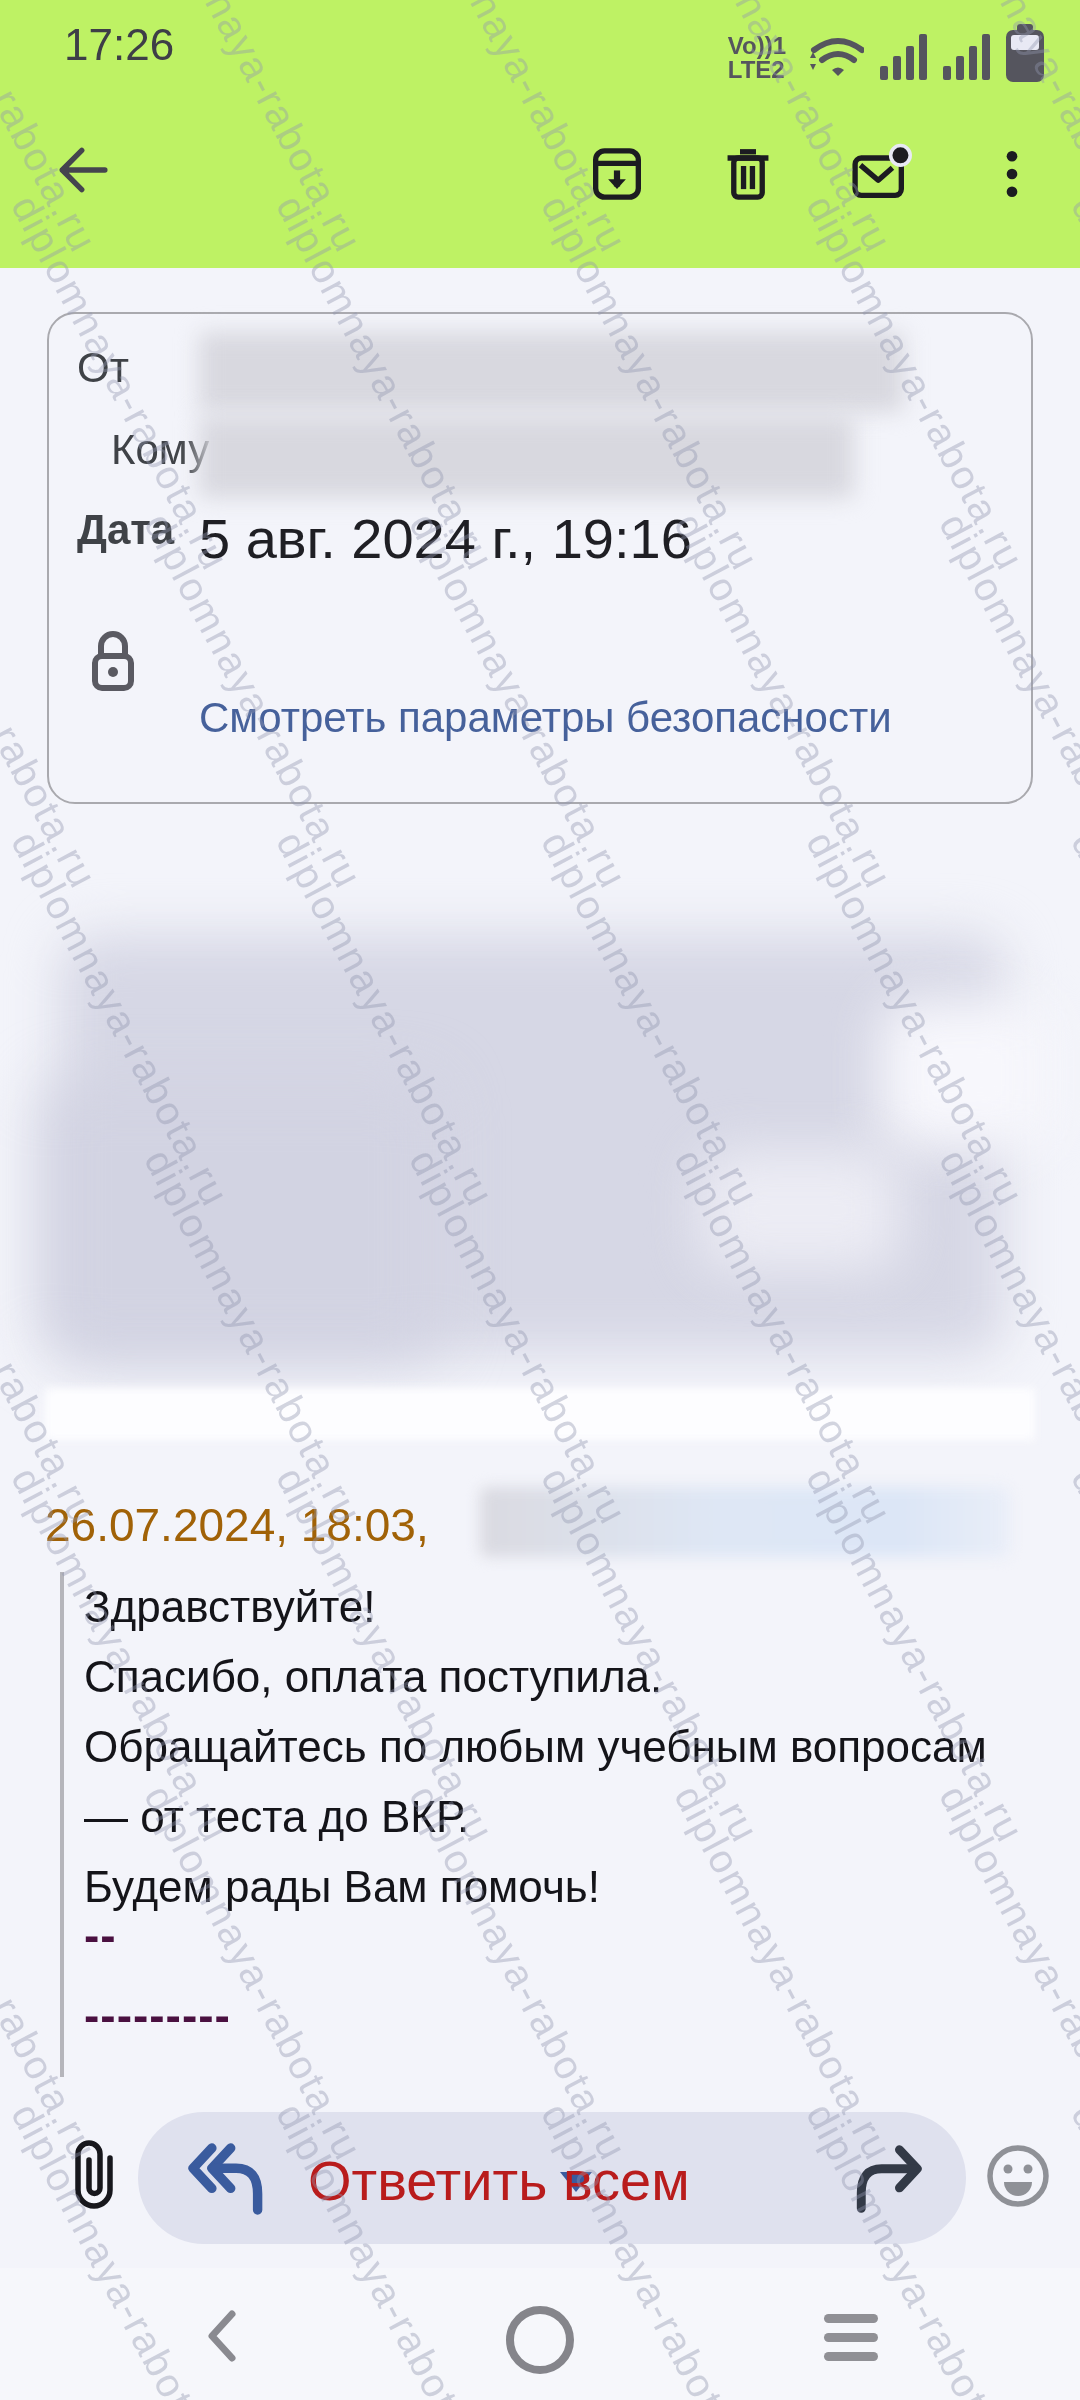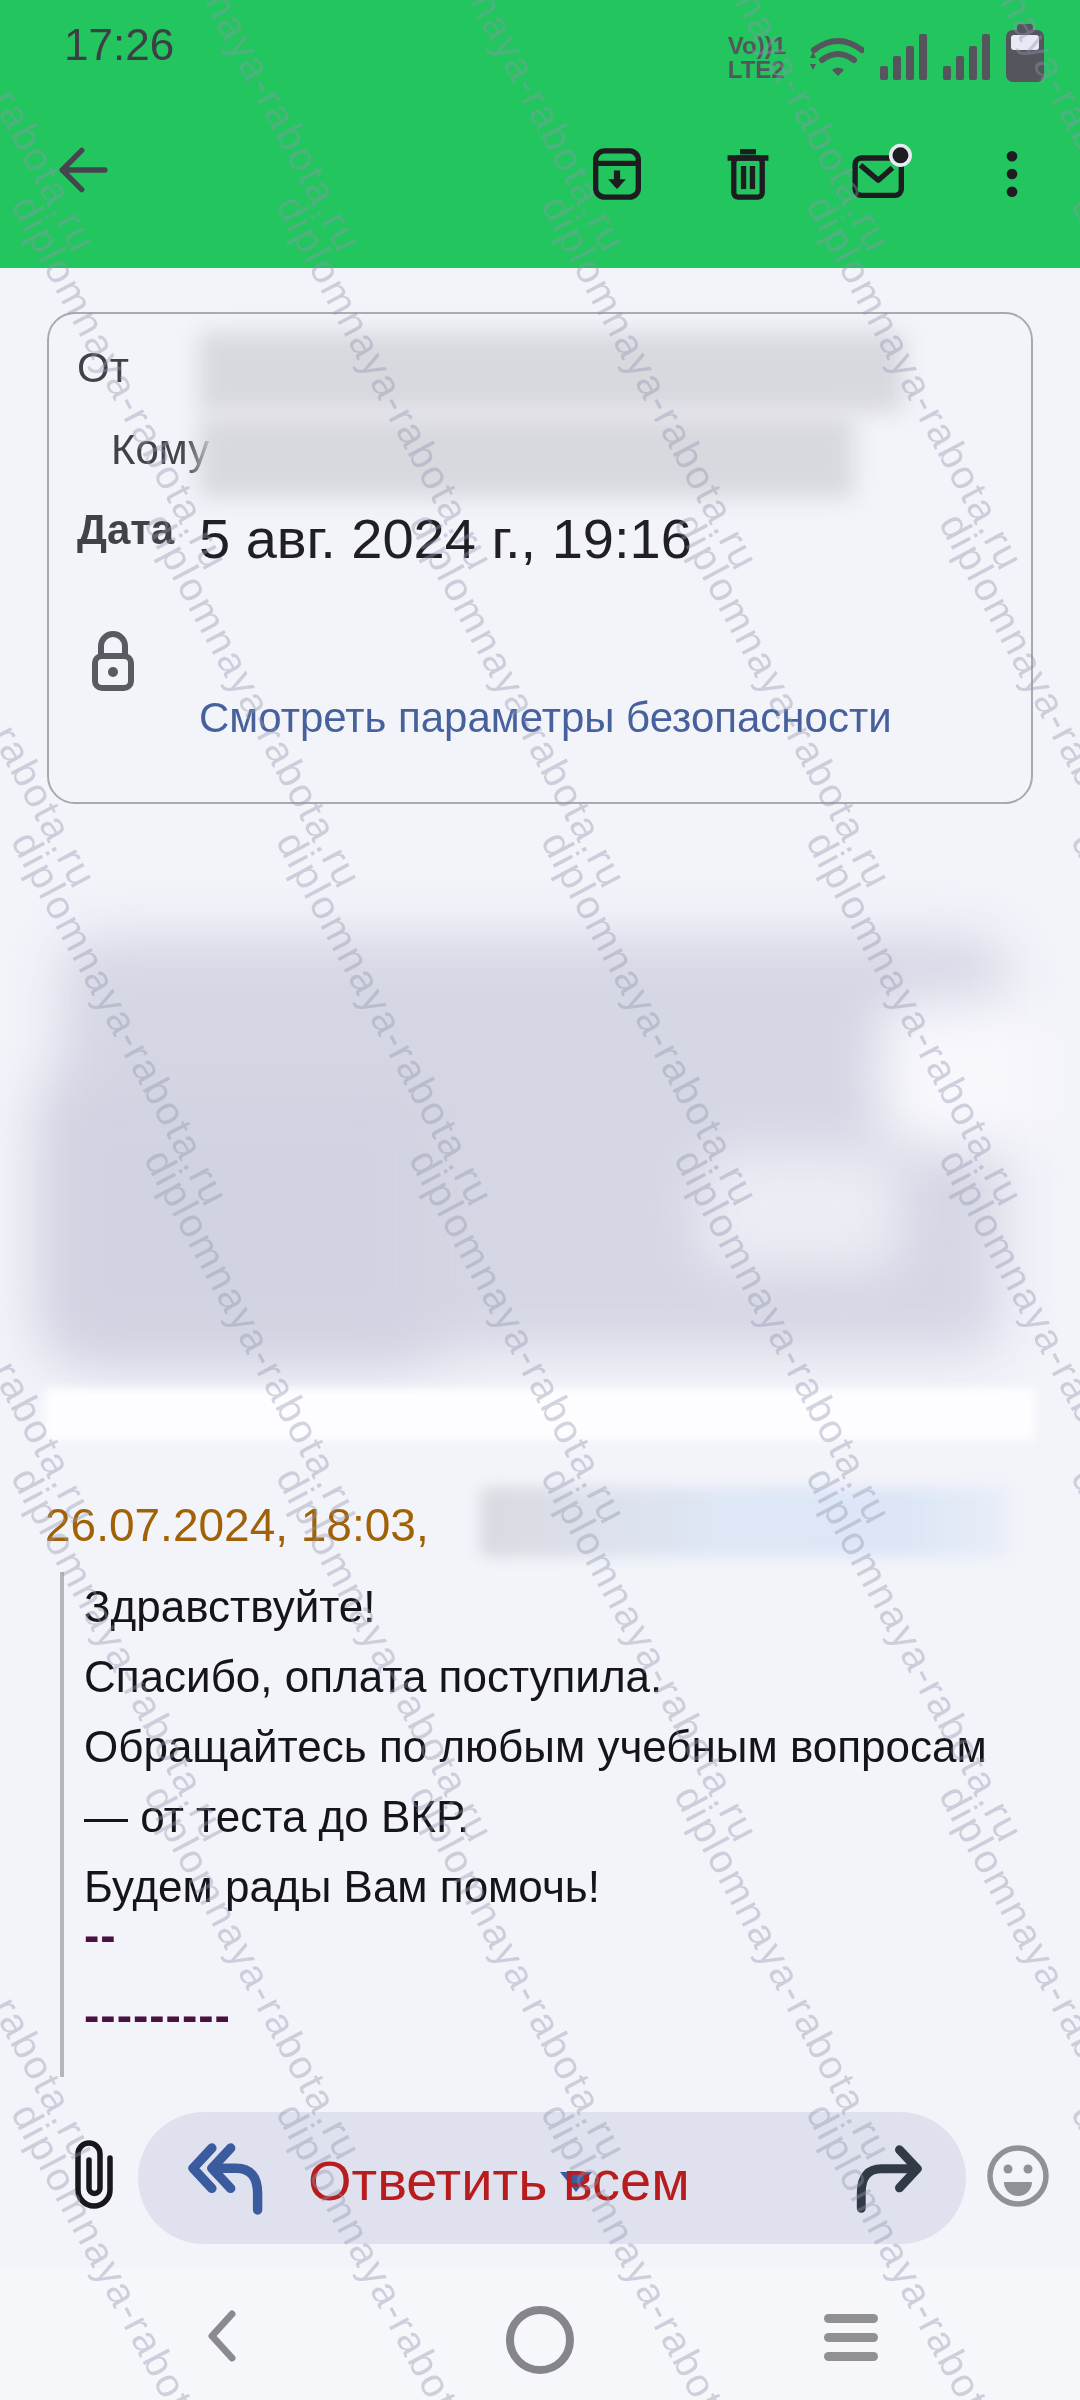--- a/index.html
+++ b/index.html
@@ -10,21 +10,21 @@
 
   
   .watermark-layer{position:absolute;inset:0;z-index:60;pointer-events:none;overflow:hidden;}
   .wm{
     position:absolute;white-space:nowrap;font-size:40px;letter-spacing:2px;
     color:rgba(146,150,176,0.40);transform:rotate(62deg);transform-origin:0 0;
     font-family:"Liberation Sans",sans-serif;
   }
 
   
-  .topbar{position:absolute;left:0;top:0;width:1080px;height:268px;background:#22c55e;}
+  .topbar{position:absolute;left:0;top:0;width:1080px;height:268px;background:#bef264;}
   .time{position:absolute;left:64px;top:20px;font-size:44px;color:#3e3e47;}
   .statusicons{position:absolute;right:36px;top:26px;display:flex;align-items:flex-end;gap:16px;height:56px;}
   .volte{display:flex;flex-direction:column;justify-content:center;line-height:24px;
          font-size:24px;font-weight:bold;color:#55555e;letter-spacing:0;}
   .sigbars{display:flex;align-items:flex-end;gap:5px;height:50px;padding-bottom:2px;}
   .sigbars i{display:block;width:8px;background:#55555e;border-radius:2px;}
   .battery{position:relative;width:38px;height:58px;}
   .battery .nub{position:absolute;left:11px;top:0;width:16px;height:7px;background:#55555e;border-radius:3px 3px 0 0;}
   .battery .body{position:absolute;left:0;top:6px;width:38px;height:52px;background:#55555e;border-radius:7px;}
   .battery .lvl{position:absolute;left:5px;top:11px;width:28px;height:15px;background:#e8e9f4;border-radius:3px;}

